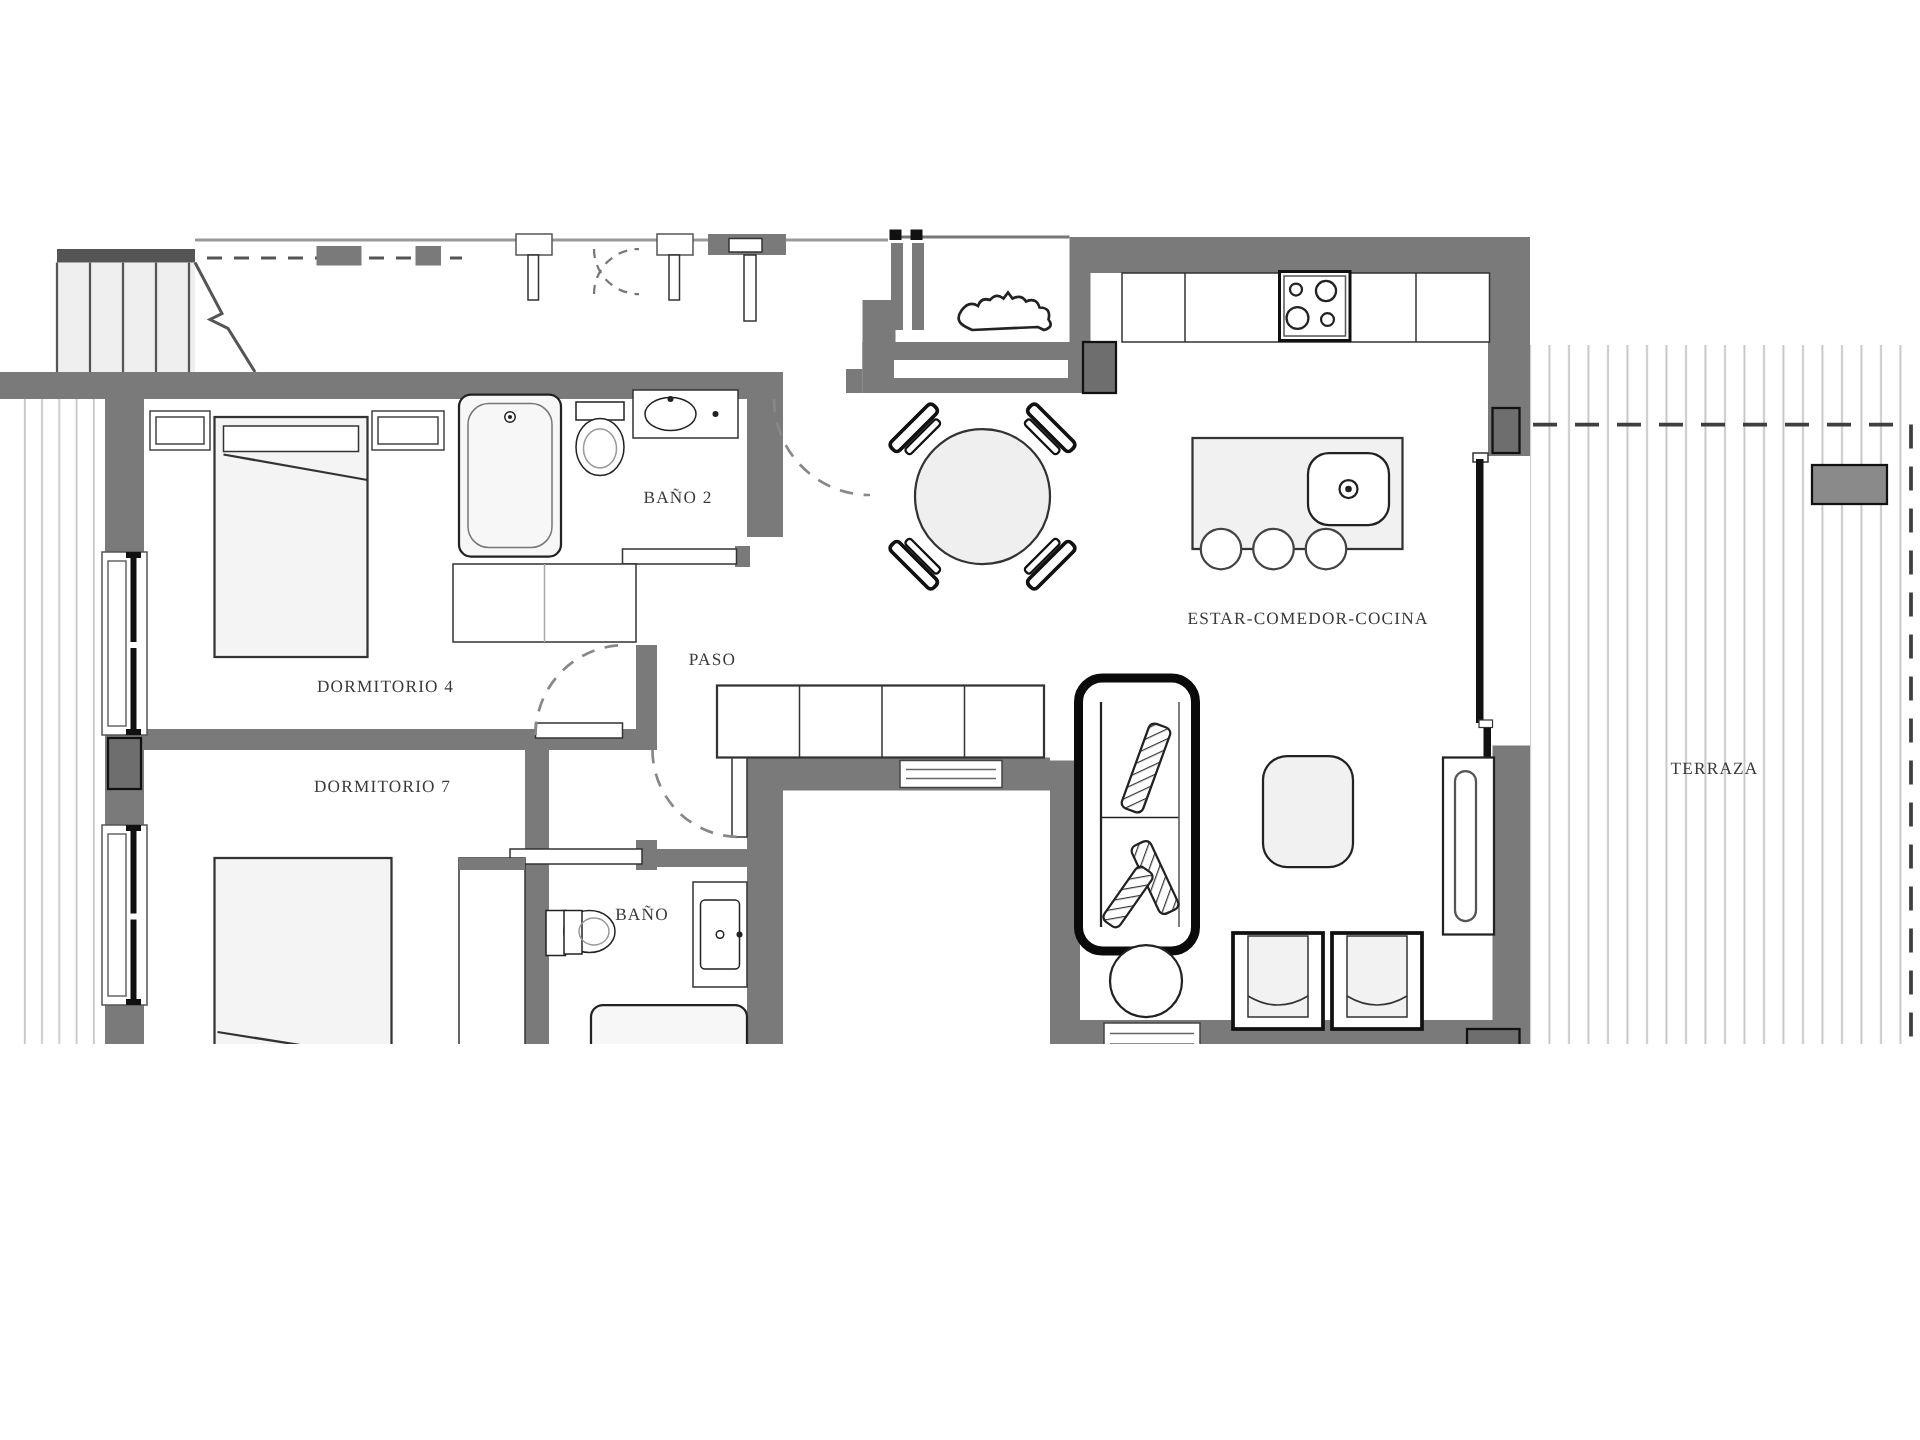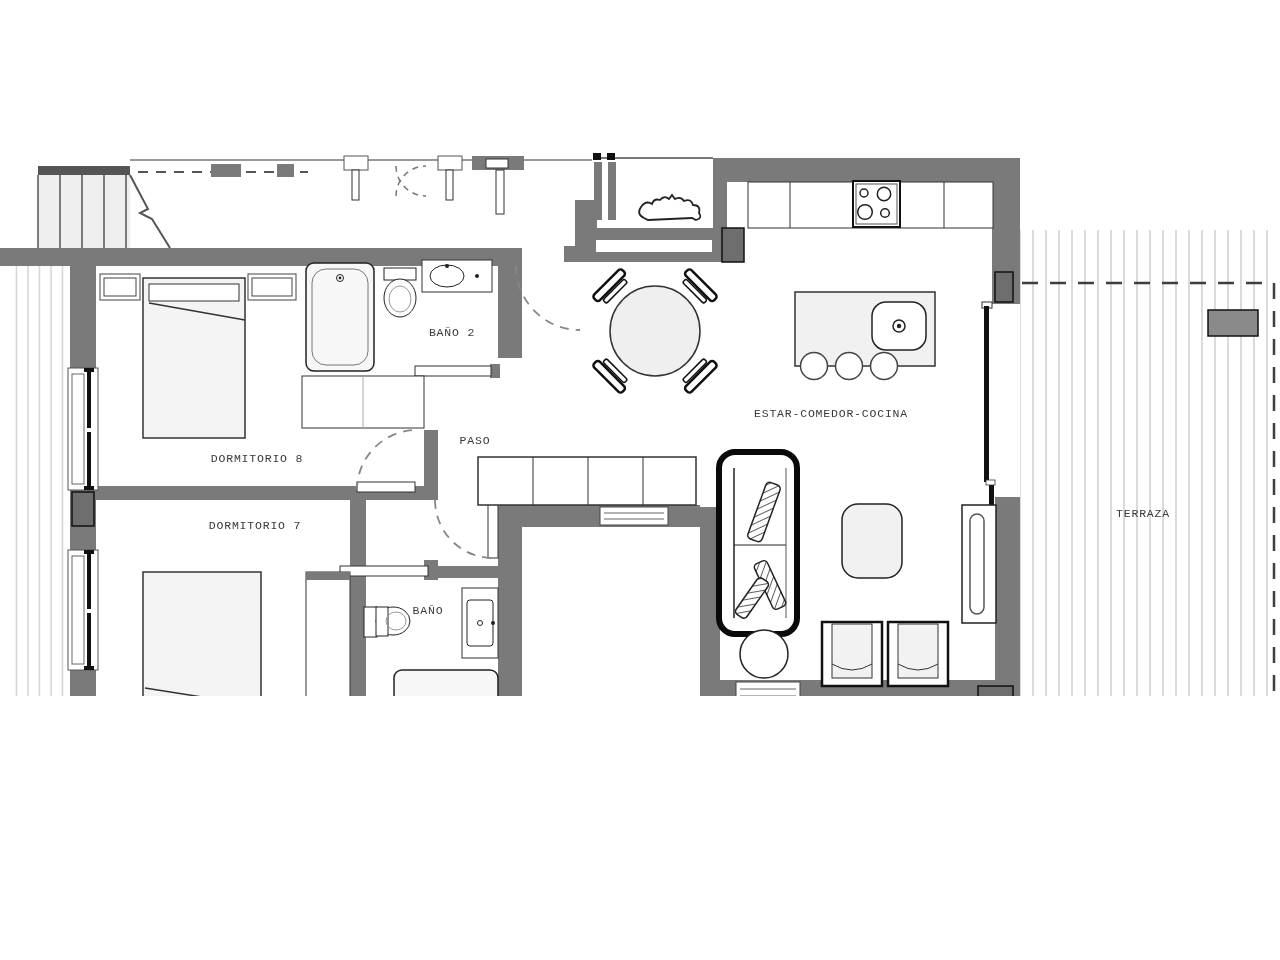--- a/index.html
+++ b/index.html
@@ -1,17 +1,17 @@
 <!DOCTYPE html>
 <html style="--wall: #7a7a7a; --wallDark: #6e6e6e; --line: #222222; --furniture: #f2f2f2; --hatch: #c6c6c6; --stairTop: #555555; --text: #3a3a3a; --background: #ffffff;"><head>
 <meta charset="utf-8">
 <style>
   html,body{margin:0;padding:0;background:#fff;}
   .stage{position:relative;width:1280px;height:696px;background:var(--background,#fff);overflow:hidden;
-         font-family:Liberation Mono, monospace;}
+         font-family:Liberation Serif, serif;}
   .stage svg{position:absolute;left:0;top:0;}
   .room-label{position:absolute;transform:translate(-50%,-50%);font-size:11.5px;letter-spacing:.8px;
               color:var(--text,#3a3a3a);white-space:nowrap;font-weight:400;}
 </style>
 </head>
 <body>
 
 <div class="stage">
 <svg width="1280" height="960" viewBox="0 0 1280 960">
   <defs>
@@ -319,18 +319,18 @@
     <path d="M 898 664 Q 918 676 938 664" fill="none" stroke="#333"></path>
   </g>
   <g>
     <rect x="962" y="505" width="34" height="118" fill="#fff" stroke="#222" stroke-width="1.5"></rect>
     <rect x="970" y="514" width="14" height="100" rx="7" fill="none" stroke="#555" stroke-width="1.5"></rect>
   </g>
 </svg>
 
   <div class="room-label" style="left:452px;top:332px">BAÑO 2</div>
   <div class="room-label" style="left:475px;top:440px">PASO</div>
-  <div class="room-label" style="left:257px;top:458px">DORMITORIO 8</div>
+  <div class="room-label" style="left:257px;top:458px">DORMITORIO 4</div>
   <div class="room-label" style="left:255px;top:525px">DORMITORIO 7</div>
   <div class="room-label" style="left:428px;top:610px">BAÑO</div>
-  <div class="room-label" style="left:831px;top:413px">ESTAR-COMEDOR-COCINA</div>
+  <div class="room-label" style="left:872px;top:413px">ESTAR-COMEDOR-COCINA</div>
   <div class="room-label" style="left:1143px;top:513px">TERRAZA</div>
 </div>
 
 </body></html>

